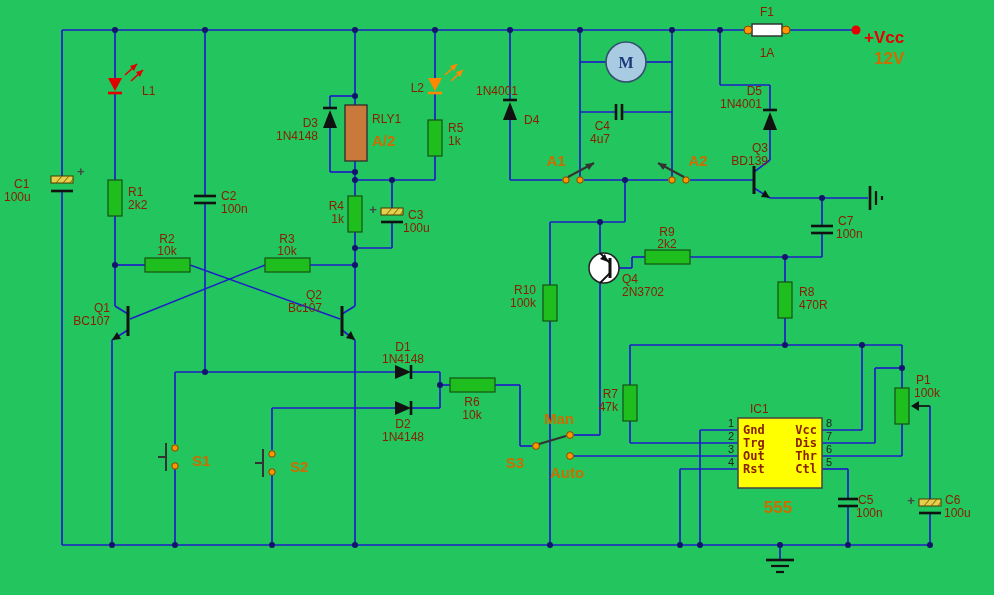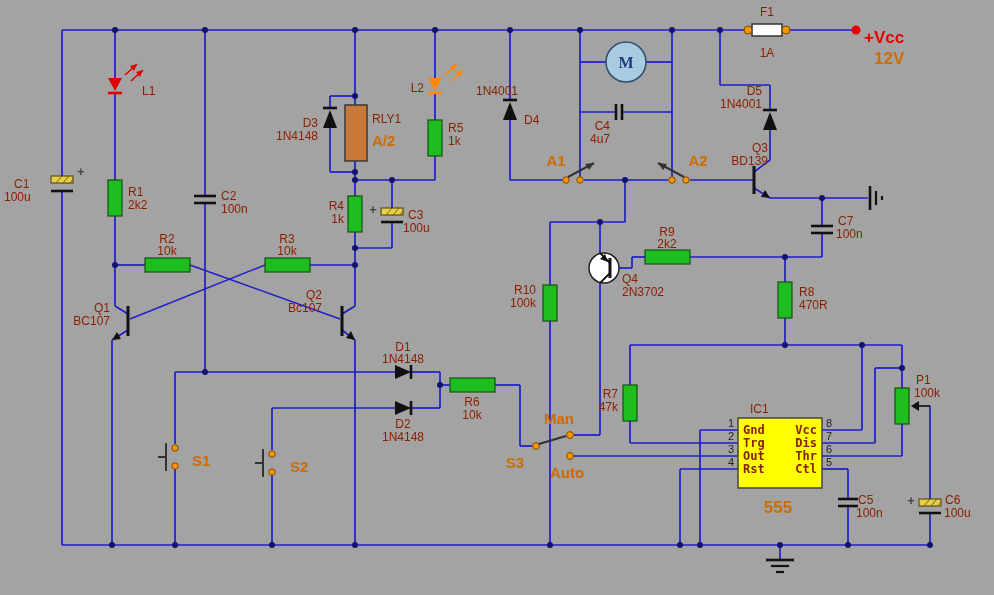--- a/index.html
+++ b/index.html
@@ -1,16 +1,16 @@
 <!DOCTYPE html>
 <html><head>
 <meta charset="utf-8">
 <style>
   html,body{margin:0;padding:0;background:#fff;}
-  .stage{width:994px;height:595px;background:#a3a3a3;position:relative;font-family:"Liberation Sans",sans-serif;}
+  .stage{width:994px;height:595px;background:#22c55e;position:relative;font-family:"Liberation Sans",sans-serif;}
   svg{display:block;}
   .w{stroke:#1e1ec8;stroke-width:1.7;fill:none;}
   .wthin{stroke:#1e1ec8;stroke-width:1.4;fill:none;}
   .dot{fill:#13136e;}
   .lbl{font:12px "Liberation Sans",sans-serif;fill:#8b2000;}
   .org{font:bold 15px "Liberation Sans",sans-serif;fill:#cc6d00;}
   .org17{font:bold 17px "Liberation Sans",sans-serif;fill:#cc6d00;}
   .vcc{font:bold 17px "Liberation Sans",sans-serif;fill:#e60000;}
   .pin{font:bold 12px "DejaVu Sans Mono",monospace;fill:#8b2000;}
   .pnum{font:11px "Liberation Sans",sans-serif;fill:#222;}

